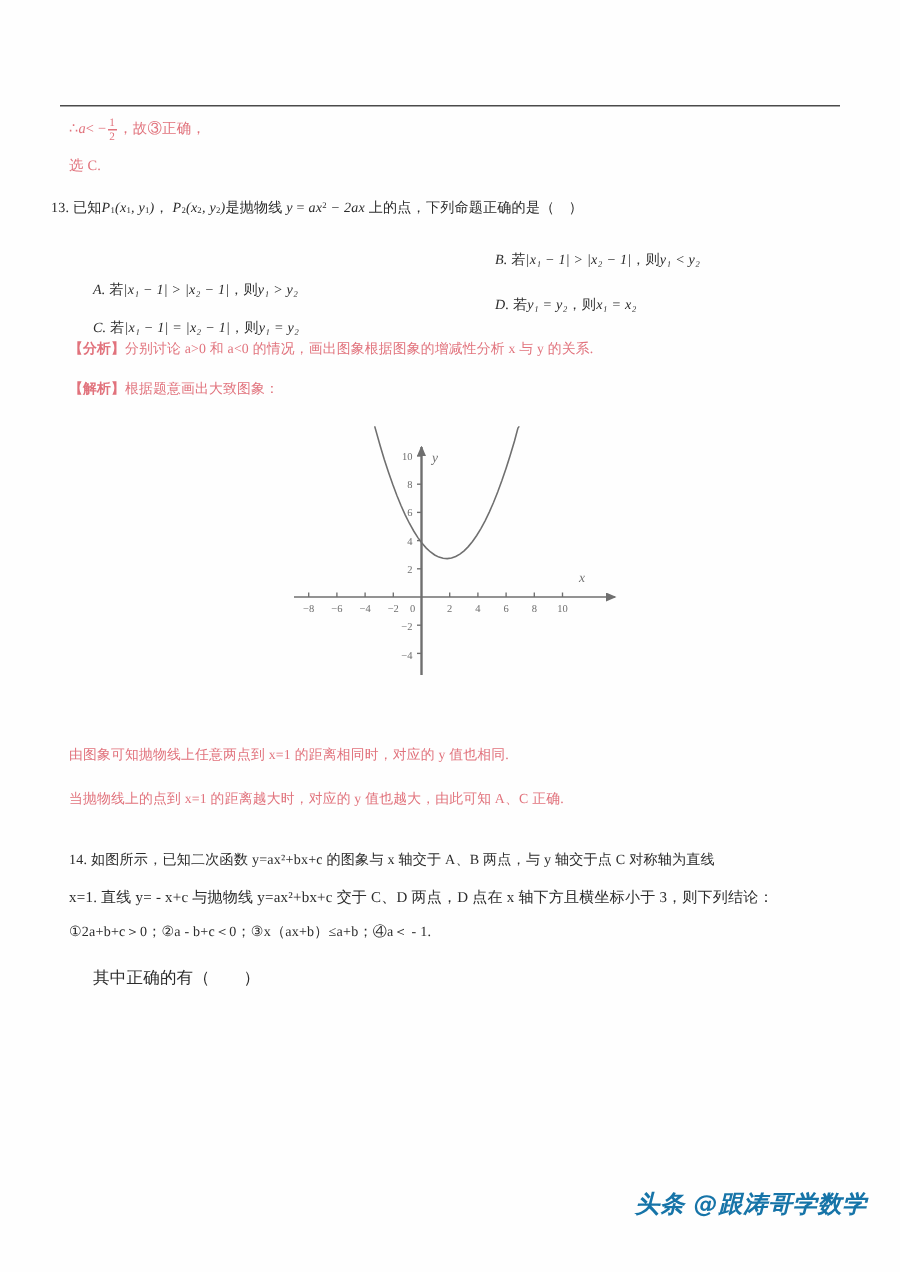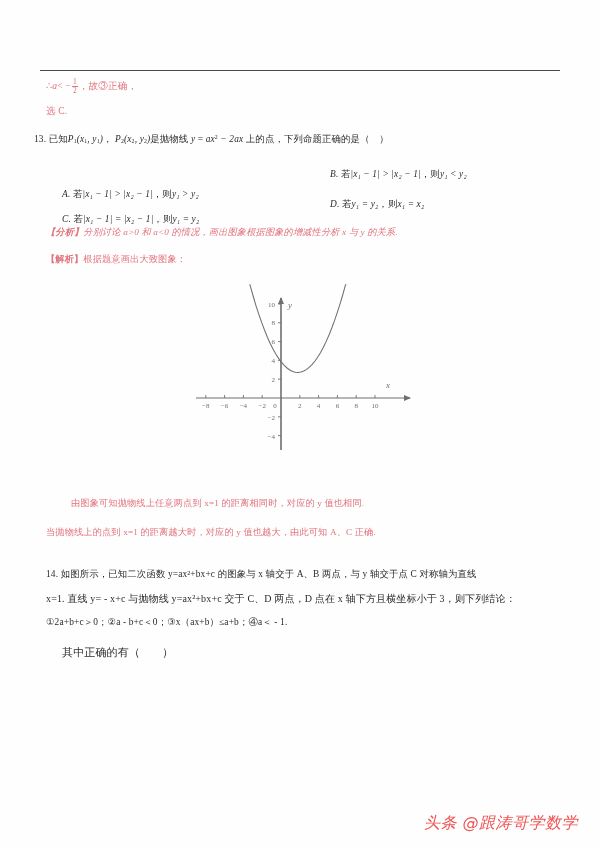--- a/index.html
+++ b/index.html
@@ -61,25 +61,25 @@
   .frac .den { display: block; padding: 0 1px; font-size: 0.85em; border-top: 0.8px solid #e1727c; }
 
   
   #q13-stem { left: 34px; top: 133px; font-size: 9.4px; }
   .opt { font-size: 9.4px; }
   #q13-optA { left: 62px; top: 168px; margin-top: 20px; }
   #q13-optB { left: 330px; top: 168px; }
   #q13-optC { left: 62px; top: 198px; margin-top: 15px; }
   #q13-optD { left: 330px; top: 198px; }
 
-  #q13-analysis { left: 46px; top: 226px; font-style: italic; }
+  #q13-analysis { left: 46px; top: 226px; }
   #q13-solution { left: 46px; top: 253px; }
 
   #q13-note1 { left: 46px; top: 468px; }
-  #q13-note2 { left: 46px; top: 497px; margin-left: 25px; }
+  #q13-note2 { left: 46px; top: 497px; }
   #q13-note3 { left: 46px; top: 526px; }
 
   .tag { font-weight: bold; }
 
   
   #graph-figure {
     position: absolute;
     left: 186px;
     top: 284px;
     width: 236px;
@@ -90,26 +90,26 @@
   
   #q14-l1 { left: 46px; top: 568px; font-size: 9.4px; }
   #q14-l2 { left: 46px; top: 592px; font-size: 10px; }
   #q14-l3 { left: 46px; top: 616px; font-size: 9.4px; }
   #q14-l4 { left: 62px; top: 645px; font-size: 11px; }
 
   
   #watermark {
     position: absolute;
     right: 22px;
-    bottom: 14px;
+    bottom: 34px;
     font-family: "DejaVu Sans", sans-serif;
     font-size: 16px;
-    font-weight: normal;
+    font-weight: bold;
     font-style: italic;
-    color: #ef4444;
+    color: #0369a1;
     letter-spacing: 0.5px;
     opacity: 0.92;
     white-space: nowrap;
   }
   #watermark .wm-at { font-style: italic; }
 </style>
 </head>
 <body>
 
 <div class="page">

